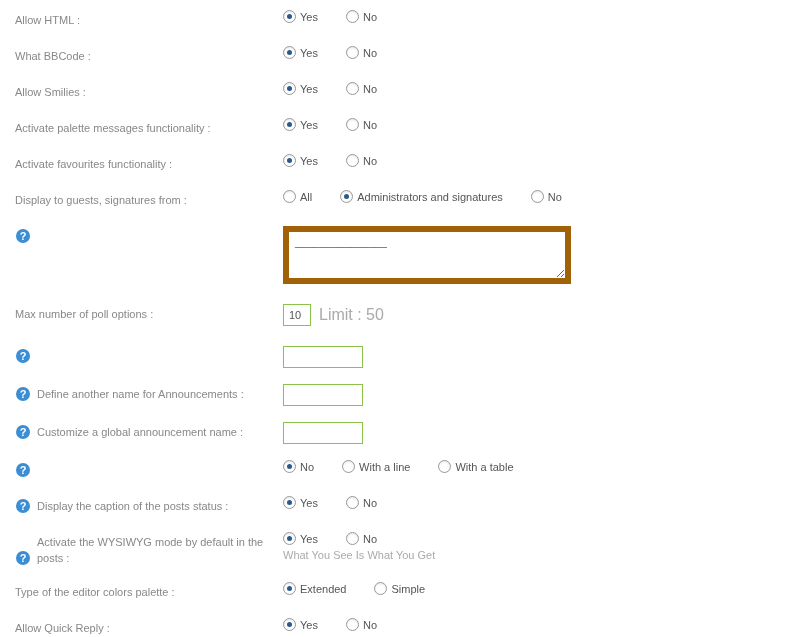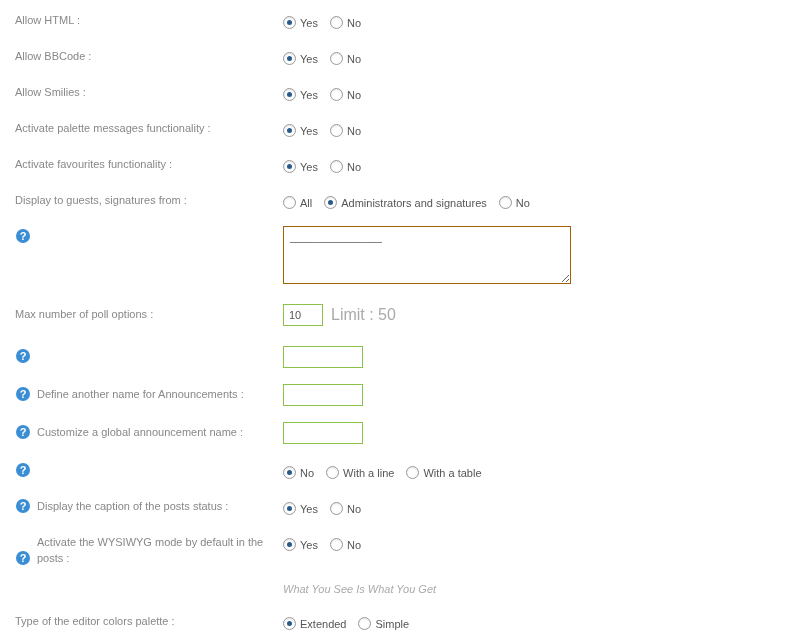--- a/index.html
+++ b/index.html
@@ -55,22 +55,21 @@
       flex-wrap: wrap;
     }
     .value-col.stacked {
       flex-direction: column;
       align-items: flex-start;
       gap: 4px;
     }
     .radio-group {
       display: flex;
       align-items: center;
-      gap: 12px;
-      margin-top: 6px;
+      gap: 28px;
     }
     .radio-item {
       display: inline-flex;
       align-items: center;
       gap: 4px;
       cursor: pointer;
     }
     .radio-circle {
       width: 13px;
       height: 13px;
@@ -100,40 +99,38 @@
       padding: 3px 5px;
       font-size: 11px;
       color: #555;
       font-family: Arial, sans-serif;
     }
     .text-input.small {
       width: 80px;
       height: 22px;
     }
     .text-input.num {
-      width: 40px;
+      width: 28px;
       height: 22px;
       text-align: left;
     }
     .textarea-input {
-      border: 1px solid #a16207;
+      border: 6px solid #a16207;
       background: #fff;
       padding: 4px 6px;
       font-size: 11px;
       color: #555;
       font-family: Arial, sans-serif;
       width: 288px;
       height: 58px;
       resize: both;
     }
     .hint-text {
       color: #aaa;
-      font-style: italic;
       font-size: 11px;
-      margin-top: 28px;
     }
     .limit-text {
       color: #aaa;
       font-size: 16px;
     }
   </style>
 </head>
 <body>
 
 <div class="form-row">
@@ -149,21 +146,21 @@
       <span class="radio-item">
           <span class="radio-circle"></span>
           <span class="radio-label">No</span>
         </span>
     </div>
   </div>
 </div>
 
 <div class="form-row">
   <div class="label-col">
-    <span class="label-text">Allow BBCode :</span>
+    <span class="label-text">What BBCode :</span>
   </div>
   <div class="value-col">
     <div class="radio-group">
       <span class="radio-item">
           <span class="radio-circle checked"></span>
           <span class="radio-label">Yes</span>
         </span>
       <span class="radio-item">
           <span class="radio-circle"></span>
           <span class="radio-label">No</span>

